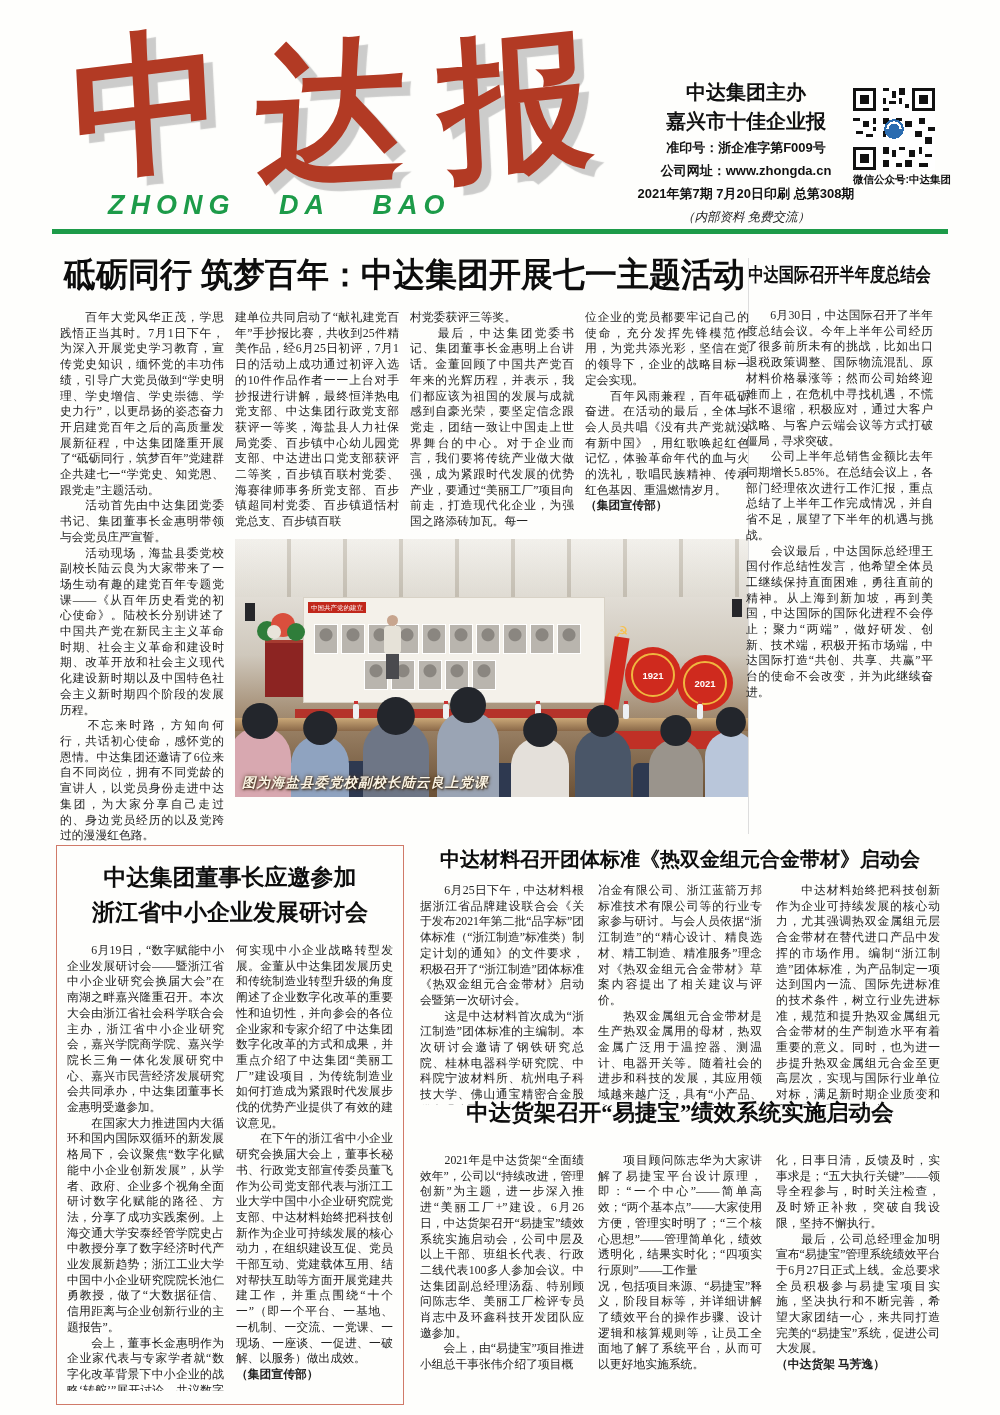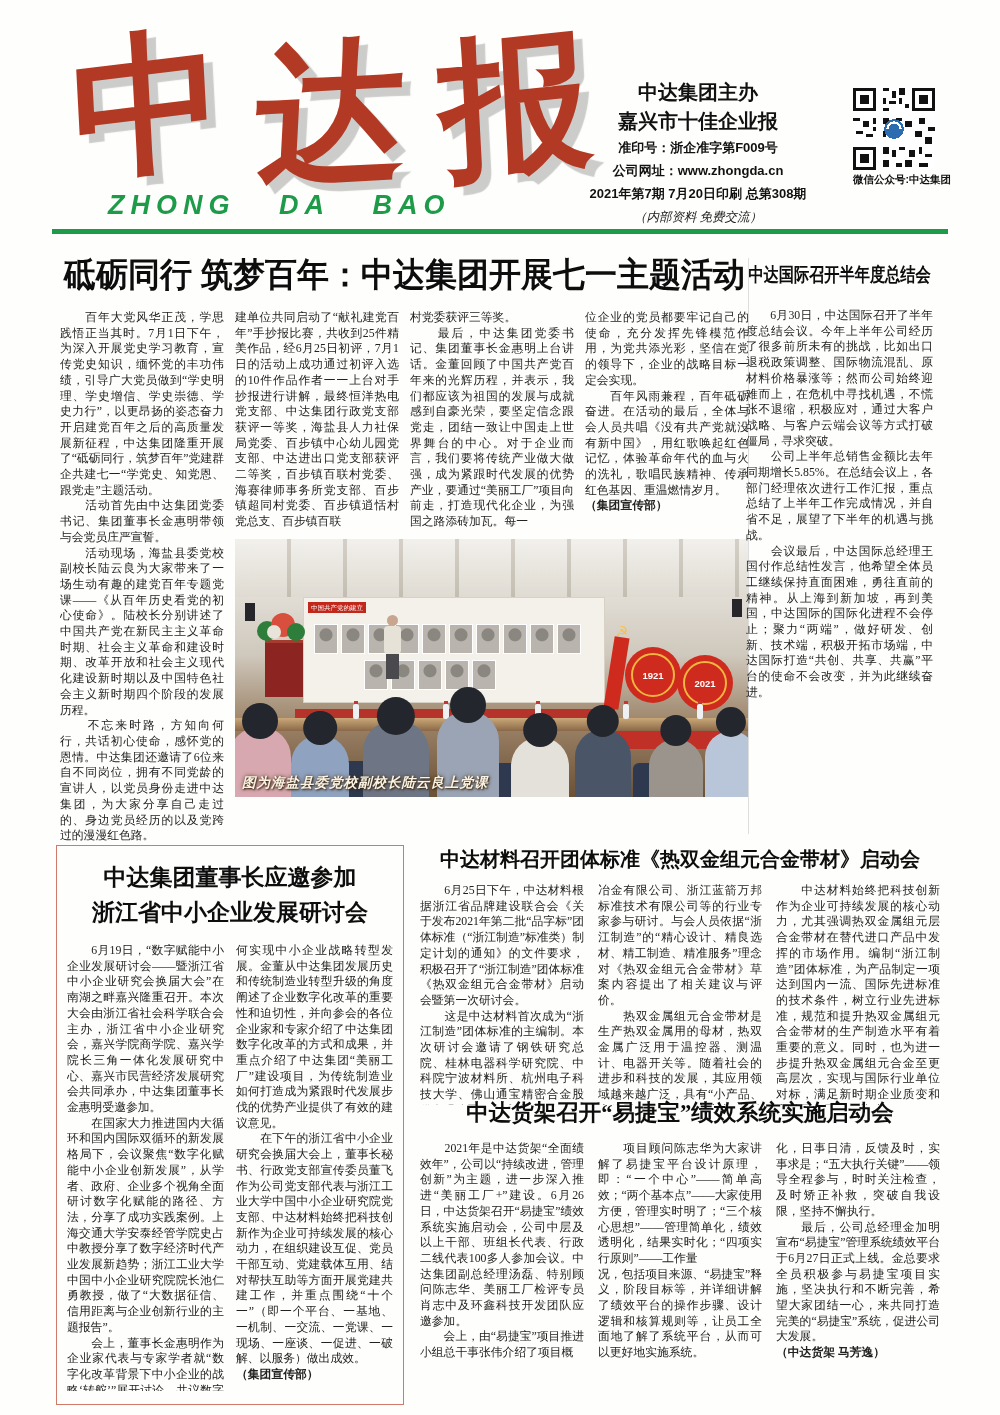--- a/index.html
+++ b/index.html
@@ -10,21 +10,21 @@
          justify-content:space-between;align-items:flex-start;}
   .brand span{font-family:"Liberation Serif","DejaVu Serif",serif;font-weight:bold;
          font-size:152px;line-height:160px;color:#b23a24;
          text-shadow:9px 9px 1px rgba(130,130,130,0.40);}
   .brand span:nth-child(1){transform:rotate(-7deg) skewX(-4deg);}
   .brand span:nth-child(2){transform:rotate(-3deg) skewX(-6deg) translateY(8px);}
   .brand span:nth-child(3){transform:rotate(-6deg) skewX(-3deg);}
   .pinyin{position:absolute;left:108px;top:190px;width:430px;
           font-family:"Liberation Sans","DejaVu Sans",sans-serif;font-style:italic;
           font-weight:900;font-size:27px;color:#1d9b49;letter-spacing:6px;word-spacing:30px;}
-  .mast-info{position:absolute;left:572px;top:78px;width:252px;text-align:center;
+  .mast-info{position:absolute;left:620px;top:78px;width:252px;text-align:center;
           font-family:"Liberation Sans","DejaVu Sans",sans-serif;}
   .mast-info .big{font-size:20px;font-weight:900;line-height:29px;color:#111;}
   .mast-info .small{font-size:13px;font-weight:bold;line-height:23px;color:#111;}
   .mast-info .note{font-family:"Liberation Serif","DejaVu Serif",serif;font-style:italic;
           font-size:12.5px;line-height:24px;color:#222;}
   .qr-wrap{position:absolute;left:853px;top:88px;width:84px;text-align:right;}
   .qr-wrap svg{width:82px;height:82px;display:block;}
   .qr-cap{font-family:"Liberation Sans","DejaVu Sans",sans-serif;font-size:10.5px;
           font-weight:bold;margin-top:3px;color:#111;white-space:nowrap;}
   .green-rule{position:absolute;left:52px;top:229px;width:896px;height:5px;background:#1d9b49;}
@@ -103,21 +103,21 @@
   .art-forum .col:first-child{margin-right:12px;}
   
   .art-mat{position:absolute;left:420px;top:842px;width:520px;}
   .art-mat .hl{font-size:20px;line-height:34px;}
   .art-mat .cols{margin-top:7px;}
   .art-mat .col{width:164px;height:222px;margin-right:14px;}
   .art-mat .col:last-child{margin-right:0;}
   
   .art-shelf{position:absolute;left:420px;top:1094px;width:520px;}
   .art-shelf .hl{font-size:22.5px;line-height:38px;font-family:Liberation Serif, serif;}
-  .art-shelf .cols{margin-top:9px;}
+  .art-shelf .cols{margin-top:21px;}
   .art-shelf .col{width:164px;height:260px;margin-right:14px;}
   .art-shelf .col:last-child{margin-right:0;}
 </style>
 </head>
 <body>
 
 <div class="page">
 
   <div class="brand">
     <span>中</span>

